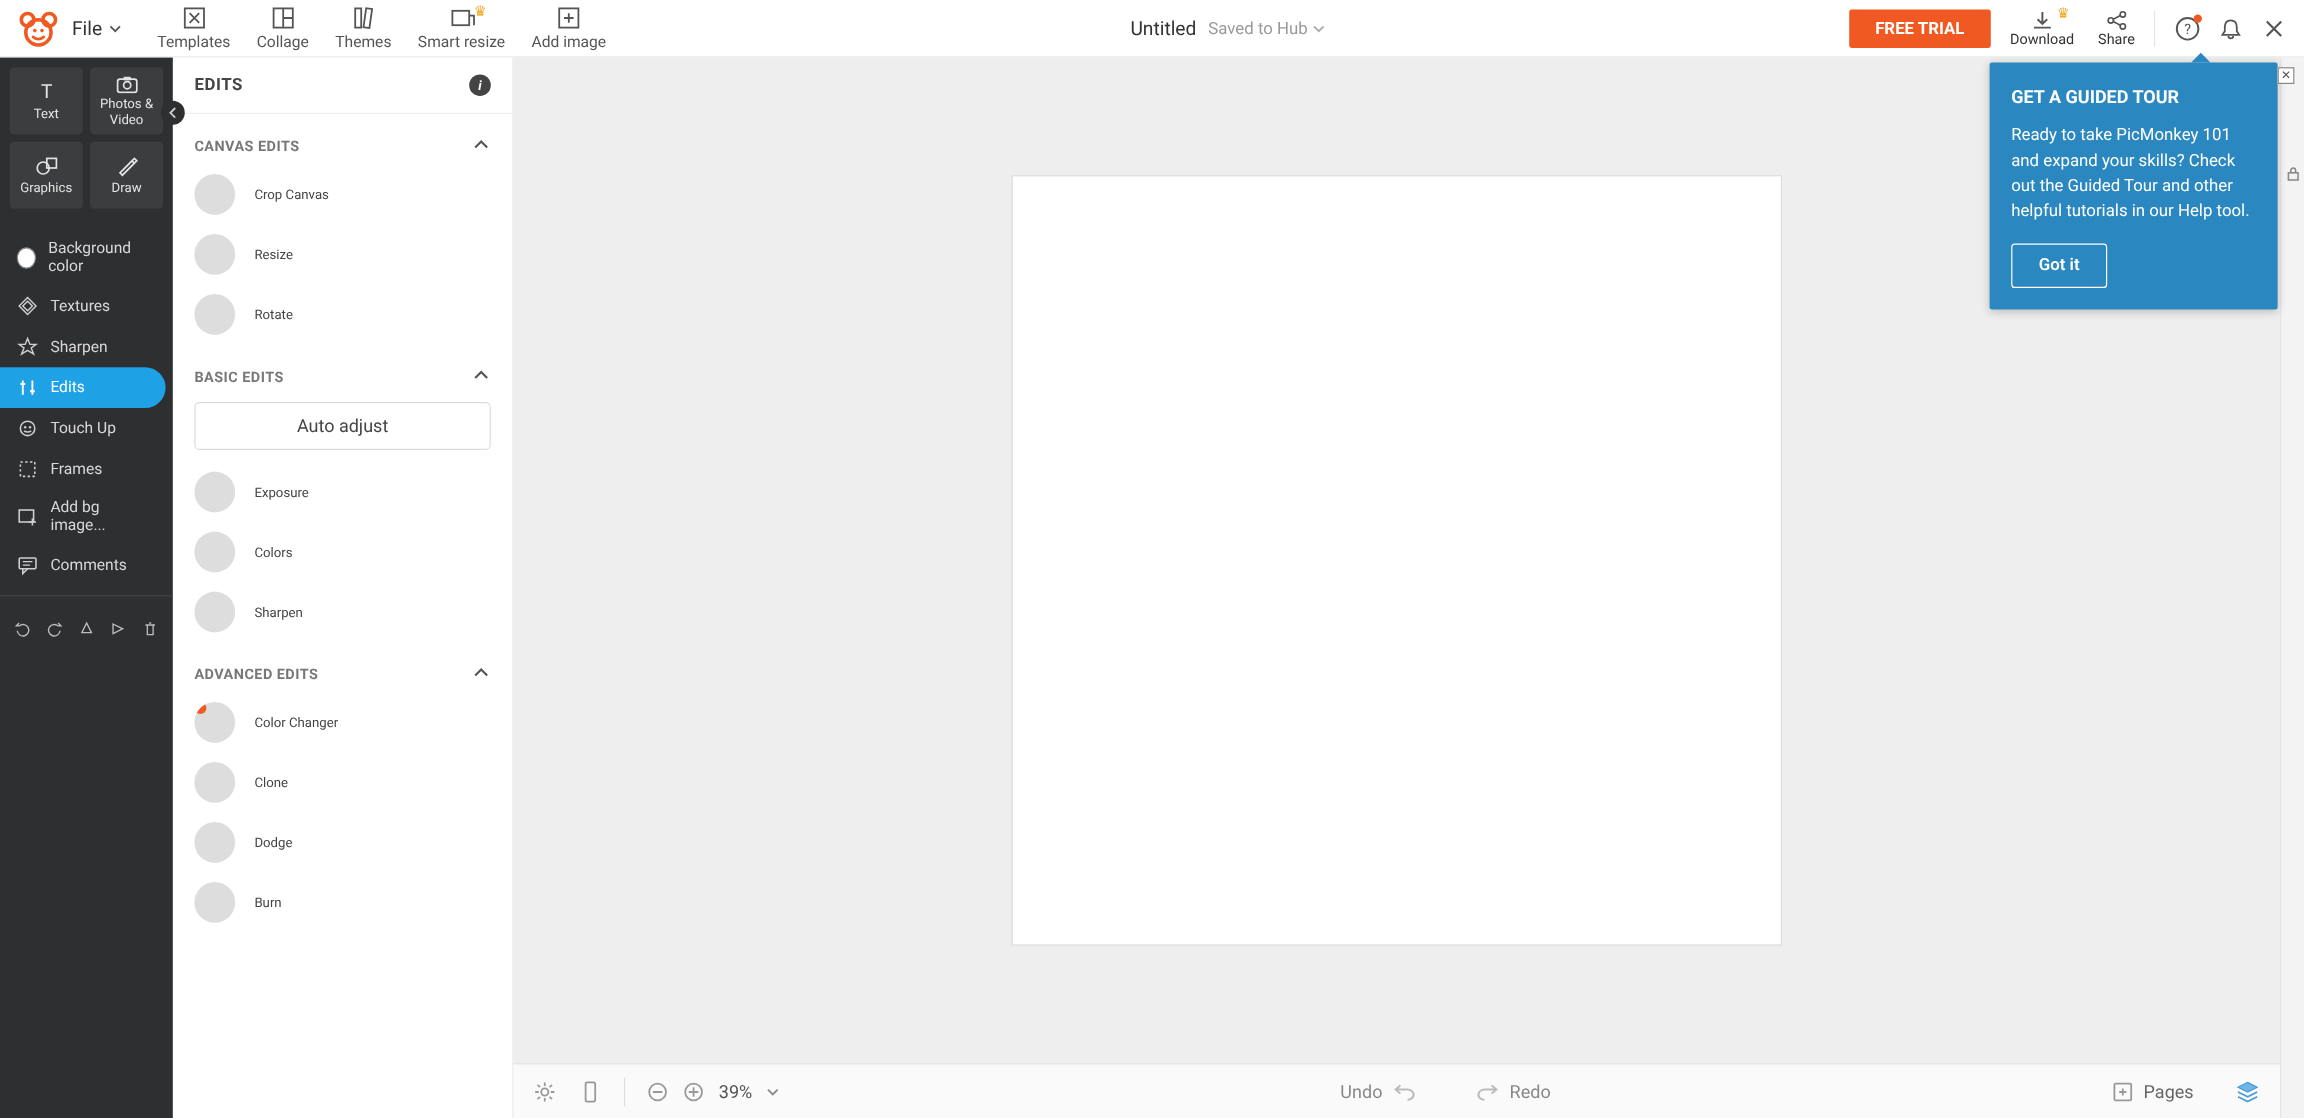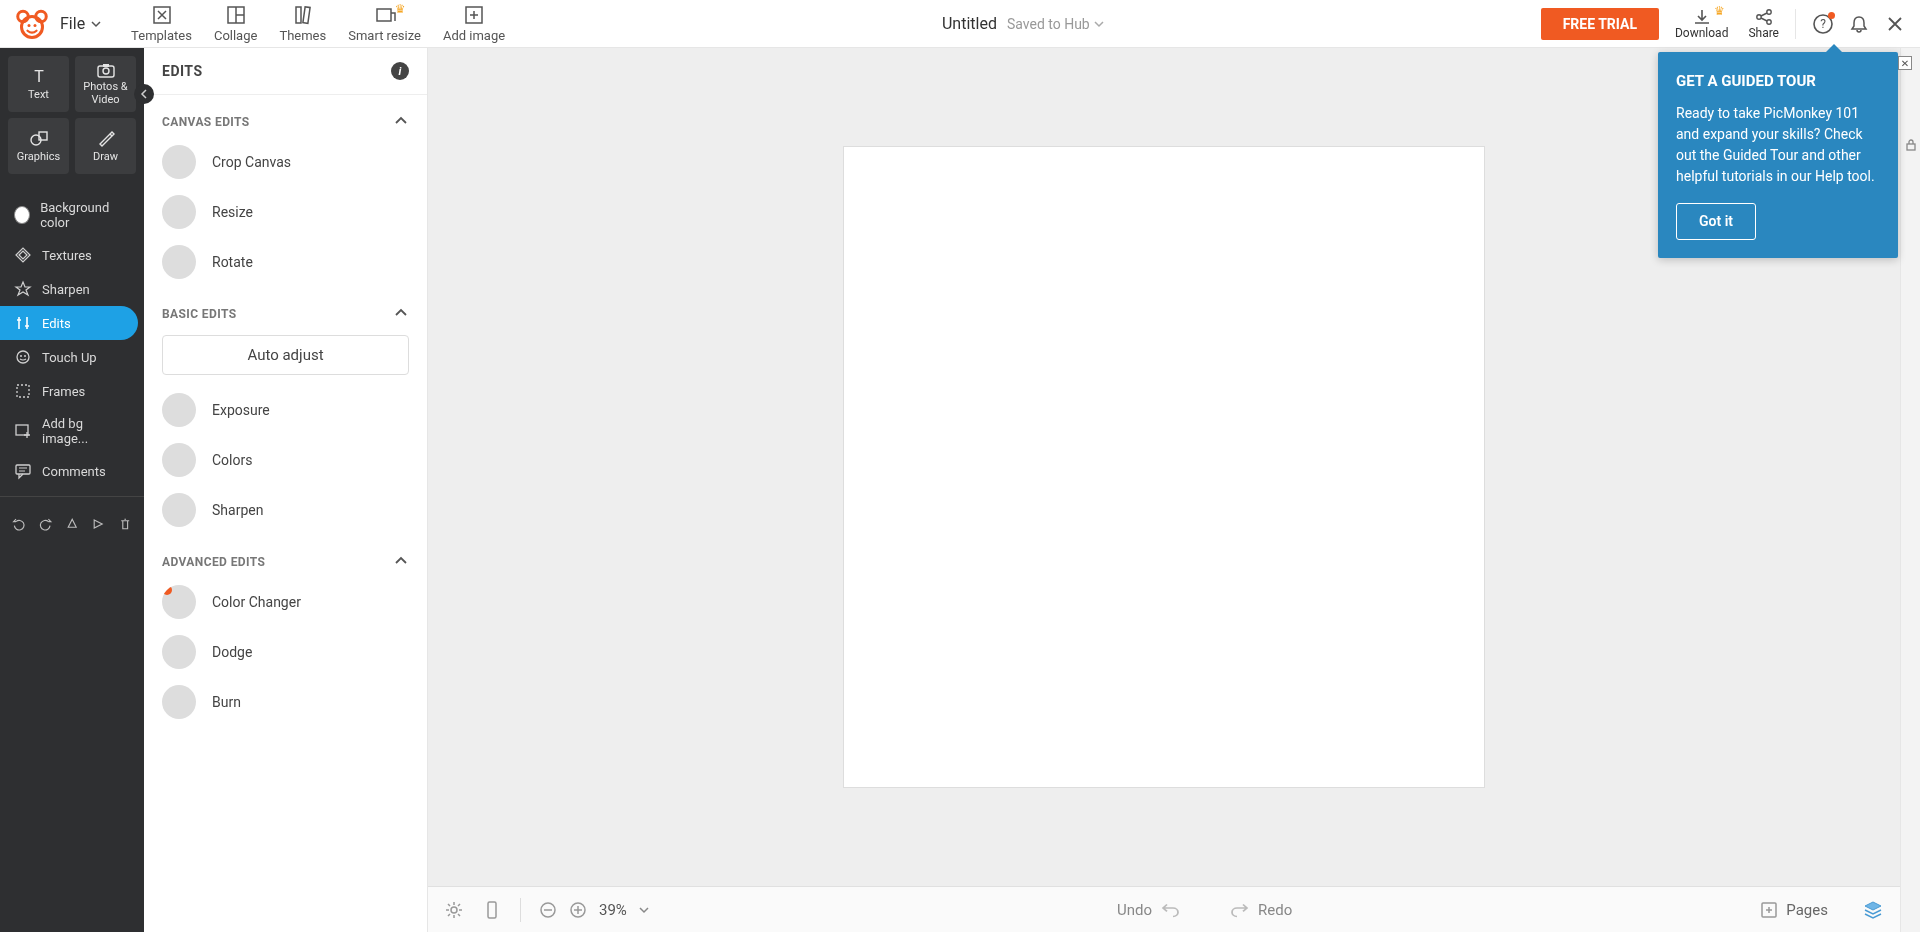--- a/index.html
+++ b/index.html
@@ -46,21 +46,21 @@
 
 
 .edits-panel{ width:284px; background:#fff; border-right:1px solid #e6e6e6; display:flex; flex-direction:column; overflow-y:auto;}
 .panel-header{ display:flex; align-items:center; justify-content:space-between; padding:14px 18px; border-bottom:1px solid #eee;}
 .panel-header h3{ font-size:14px; font-weight:700; color:#444; letter-spacing:0.5px;}
 .info-icon{ width:18px; height:18px; border-radius:50%; background:#444; color:#fff; font-size:11px; display:flex; align-items:center; justify-content:center; font-weight:bold; font-style:italic;}
 .section-head{ display:flex; align-items:flex-end; justify-content:space-between; padding:18px 18px 8px; font-size:12px; font-weight:700; color:#777; letter-spacing:0.4px;}
 .chev{ width:16px; height:16px; cursor:pointer;}
 .edit-row{ display:flex; align-items:center; gap:16px; padding:8px 18px; cursor:pointer;}
 .edit-row .thumb{ width:34px; height:34px; border-radius:50%; background:#ddd; flex-shrink:0; position:relative; overflow:hidden;}
-.edit-row .lbl{ font-size:14px; color:#444;}
+.edit-row .lbl{ font-size:11px; color:#444;}
 .auto-btn{ margin:6px 18px 10px; padding:10px; text-align:center; border:1px solid #ddd; border-radius:4px; font-size:15px; color:#444; cursor:pointer;}
 .badge-dot{ position:absolute; width:10px; height:10px; background:#f05a22; border-radius:50%; top:0; left:0;}
 
 
 .canvas-wrap{ flex:1; background:#eeeeee; display:flex; flex-direction:column; position:relative; min-width:0;}
 .canvas-stage{ flex:1; display:flex; align-items:center; justify-content:center; overflow:hidden;}
 .artboard{ width:640px; height:640px; background:#fff; box-shadow:0 0 0 1px #ddd;}
 .canvas-footer{ height:46px; border-top:1px solid #e0e0e0; background:#fafafa; display:flex; align-items:center; padding:0 16px; gap:18px; color:#888; font-size:15px;}
 .cf-spacer{ flex:1;}
 .cf-item{ display:flex; align-items:center; gap:8px; cursor:pointer;margin-left:32px;}
@@ -395,20 +395,24 @@
           <path d="M3 10 L8 5 L13 10" fill="none" stroke="#555" stroke-width="1.8"></path>
         </svg>
     </div>
     <div class="edit-row">
         <div class="thumb th-colorchg">
           <span class="badge-dot"></span>
         </div>
         <span class="lbl">Color Changer</span>
       </div>
     <div class="edit-row">
+        <div class="thumb th-clone"></div>
+        <span class="lbl">Clone</span>
+      </div>
+    <div class="edit-row">
         <div class="thumb th-dodge"></div>
         <span class="lbl">Dodge</span>
       </div>
     <div class="edit-row">
         <div class="thumb th-burn"></div>
         <span class="lbl">Burn</span>
       </div>
   </div>
 
   <div class="canvas-wrap">

